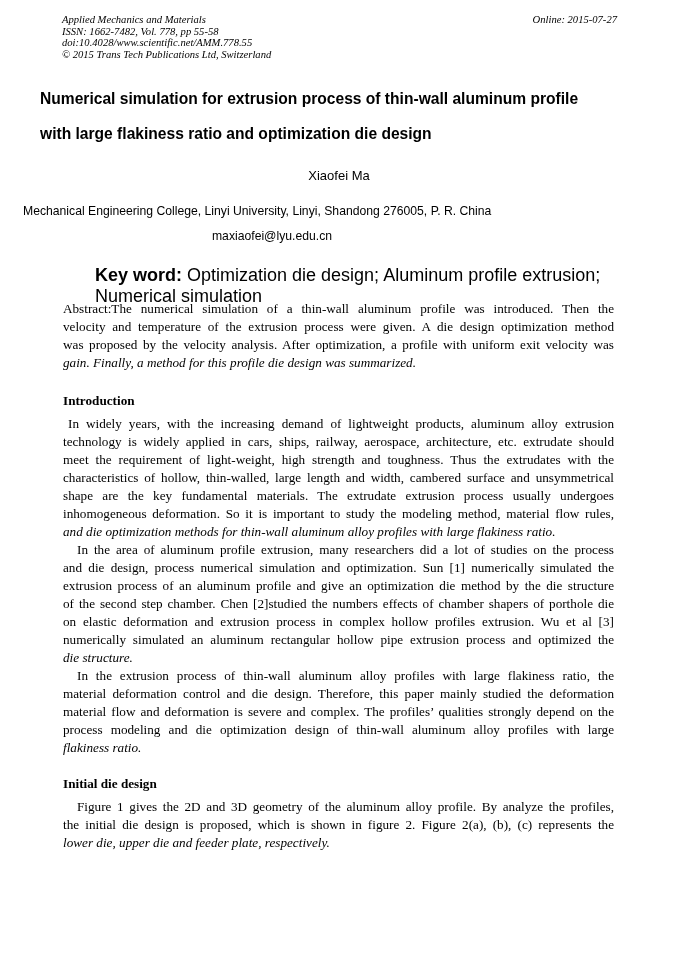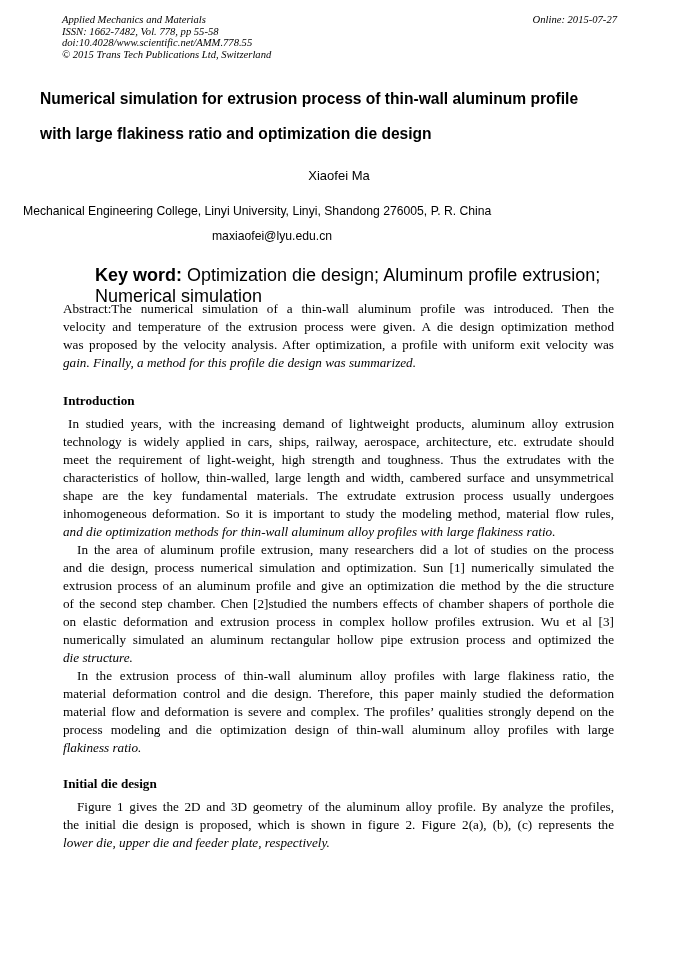--- a/index.html
+++ b/index.html
@@ -49,21 +49,21 @@
 
 <div class="block abstract">
   <span class="line"><b>Abstract:</b><span>The numerical simulation of a thin-wall aluminum profile was introduced. Then the</span></span>
   <span class="line">velocity and temperature of the extrusion process were given. A die design optimization method</span>
   <span class="line">was proposed by the velocity analysis. After optimization, a profile with uniform exit velocity was</span>
   <span class="line last">gain. Finally, a method for this profile die design was summarized.</span>
 </div>
 
 <div class="sec s1">Introduction</div>
 <div class="block intro">
-  <span class="line ind1">In studied years, with the increasing demand of lightweight products, aluminum alloy extrusion</span>
+  <span class="line ind1">In widely years, with the increasing demand of lightweight products, aluminum alloy extrusion</span>
   <span class="line">technology is widely applied in cars, ships, railway, aerospace, architecture, etc. extrudate should</span>
   <span class="line">meet the requirement of light-weight, high strength and toughness. Thus the extrudates with the</span>
   <span class="line">characteristics of hollow, thin-walled, large length and width, cambered surface and unsymmetrical</span>
   <span class="line">shape are the key fundamental materials. The extrudate extrusion process usually undergoes</span>
   <span class="line">inhomogeneous deformation. So it is important to study the modeling method, material flow rules,</span>
   <span class="line last">and die optimization methods for thin-wall aluminum alloy profiles with large flakiness ratio.</span>
   <span class="line ind">In the area of aluminum profile extrusion, many researchers did a lot of studies on the process</span>
   <span class="line">and die design, process numerical simulation and optimization. Sun [1] numerically simulated the</span>
   <span class="line">extrusion process of an aluminum profile and give an optimization die method by the die structure</span>
   <span class="line">of the second step chamber. Chen [2]studied the numbers effects of chamber shapers of porthole die</span>

